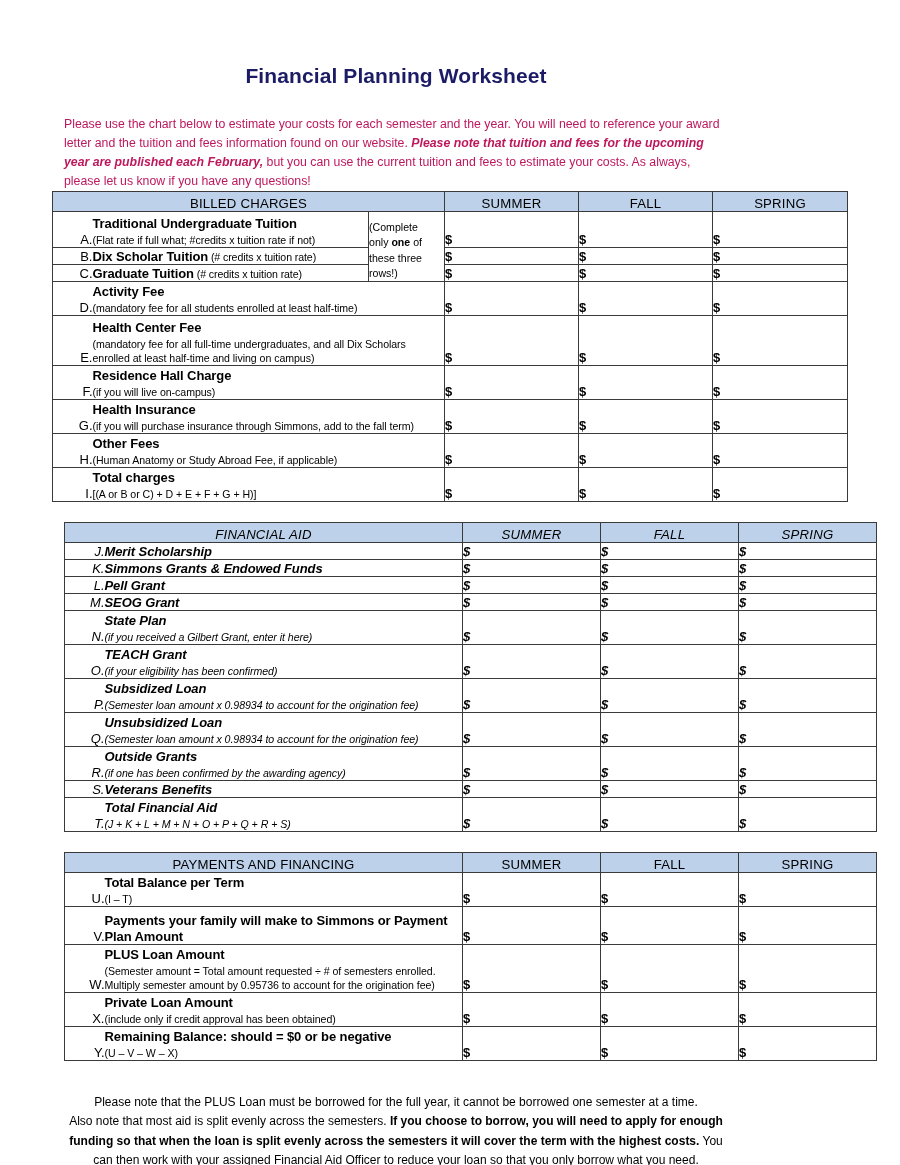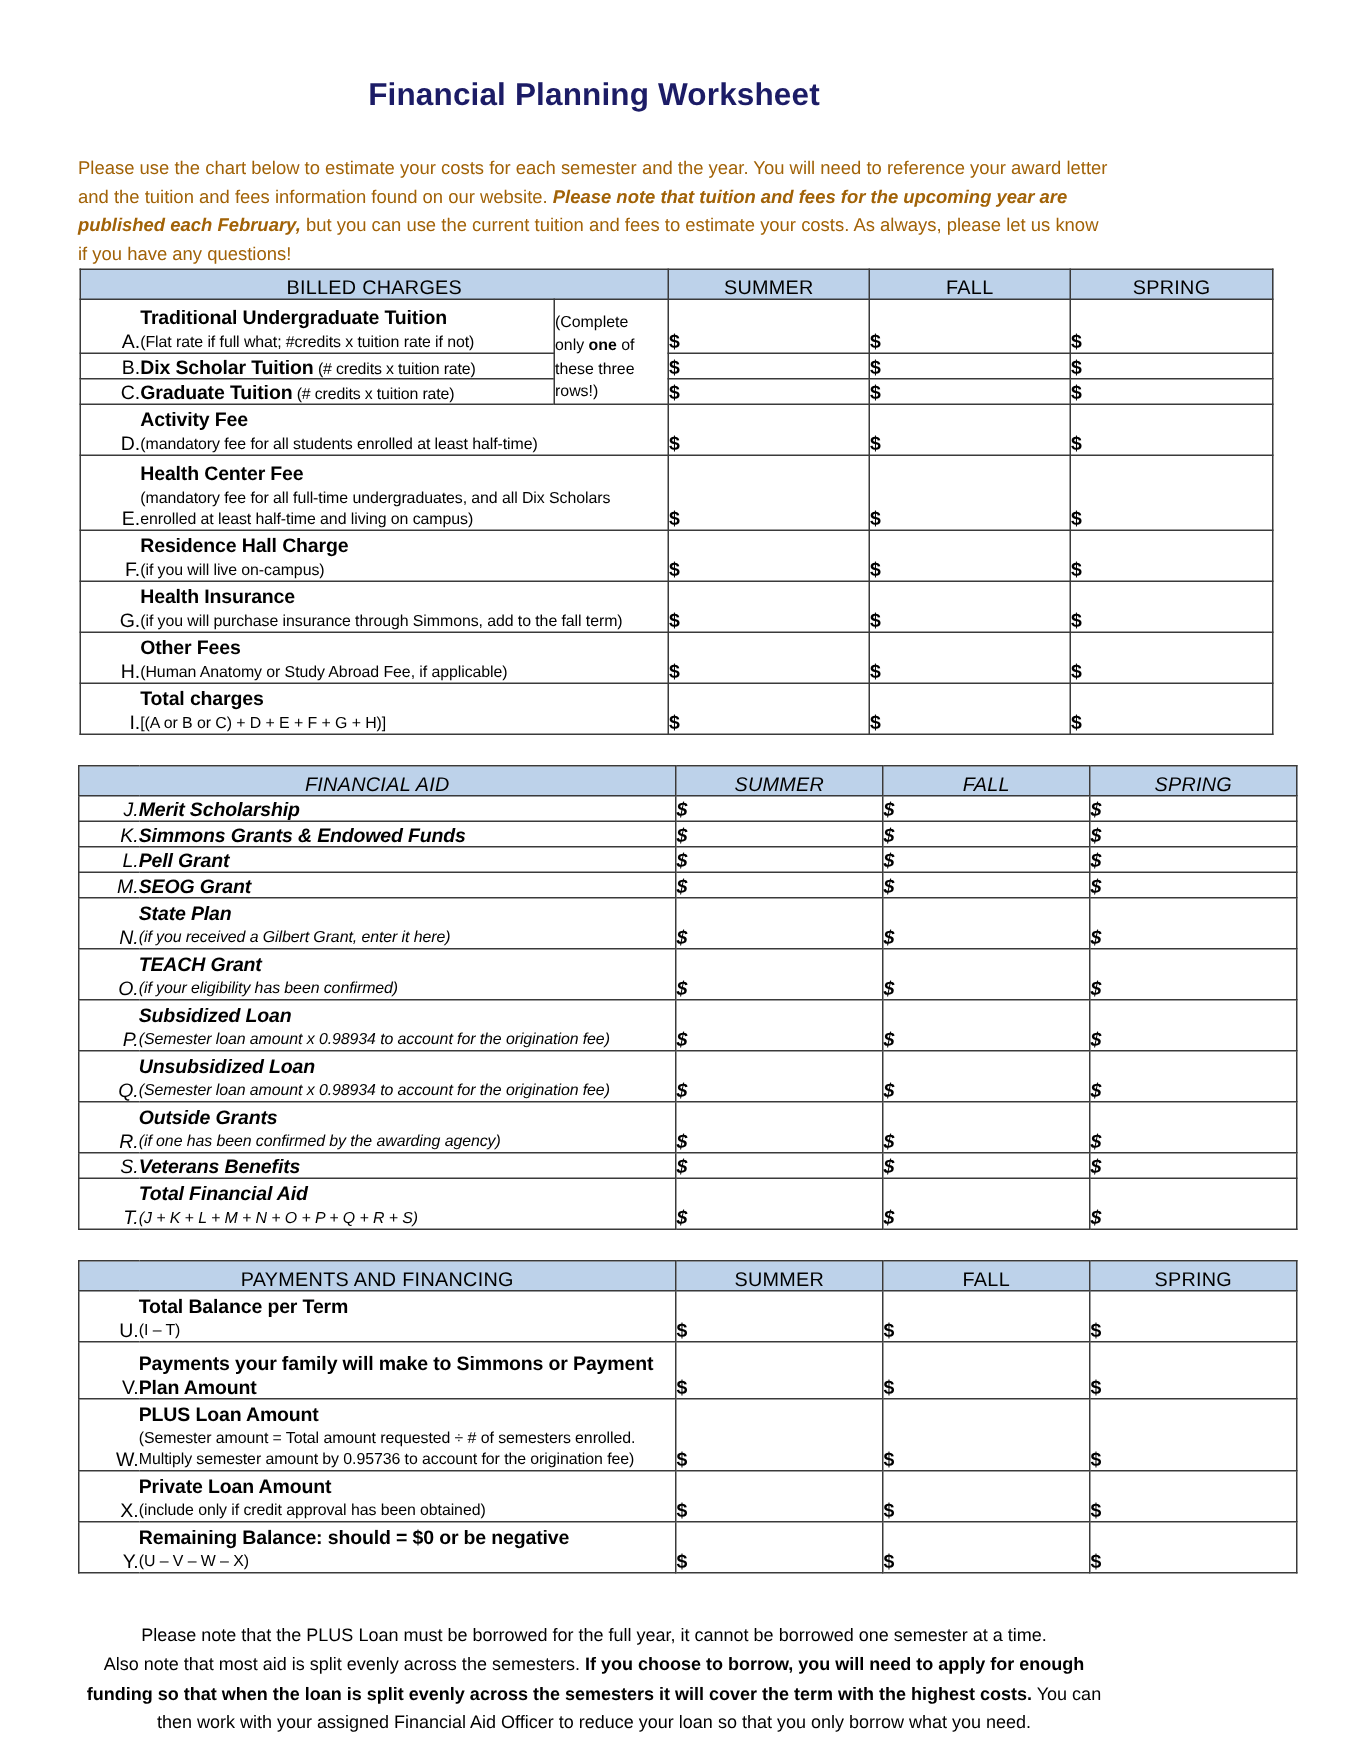--- a/index.html
+++ b/index.html
@@ -12,42 +12,42 @@
     height: 1165px;
     font-family: "Liberation Sans", sans-serif;
     color: #000000;
     position: relative;
     overflow: hidden;
   }
   .page {
     width: 792px;
     height: 1165px;
     box-sizing: border-box;
-    padding: 0;
+    padding: 12px;
     position: relative;
   }
 
   
   .doc-title {
     text-align: center;
     color: #1c1c66;
     font-size: 21px;
     font-weight: bold;
     letter-spacing: 0.1px;
     margin: 0;
     padding-top: 52px;
     line-height: 1.1;
   }
   .intro {
     margin: 0;
     padding: 28px 52px 0 52px;
     font-size: 12.3px;
     line-height: 1.55;
     text-align: left;
-    color: #a16207;
+    color: #be185d;
   }
   .intro .em {
     font-style: italic;
     font-weight: bold;
   }
   .section-title {
     text-align: center;
     color: #1c1c66;
     font-size: 19.5px;
     font-weight: bold;
@@ -71,21 +71,21 @@
   .hdr td {
     background: #bdd2ea !important;
     text-align: center;
     font-weight: normal;
     font-size: 13.2px;
     color: #000;
     height: 19px;
     vertical-align: middle;
     letter-spacing: 0.2px;
   }
-  .t1 { margin: 0 0 0 53px; width: 795px; }
+  .t1 { margin: 0 0 0 40px; width: 795px; }
   .t2 { margin: 20px 0 0 52px; width: 812px; font-style: italic; }
   .t3 { margin: 20px 0 10px 52px; width: 812px; }
 
   
   .ltr {
     width: 40px;
     text-align: right;
     padding-right: 7px;
     vertical-align: top;
     padding-top: 4px;

